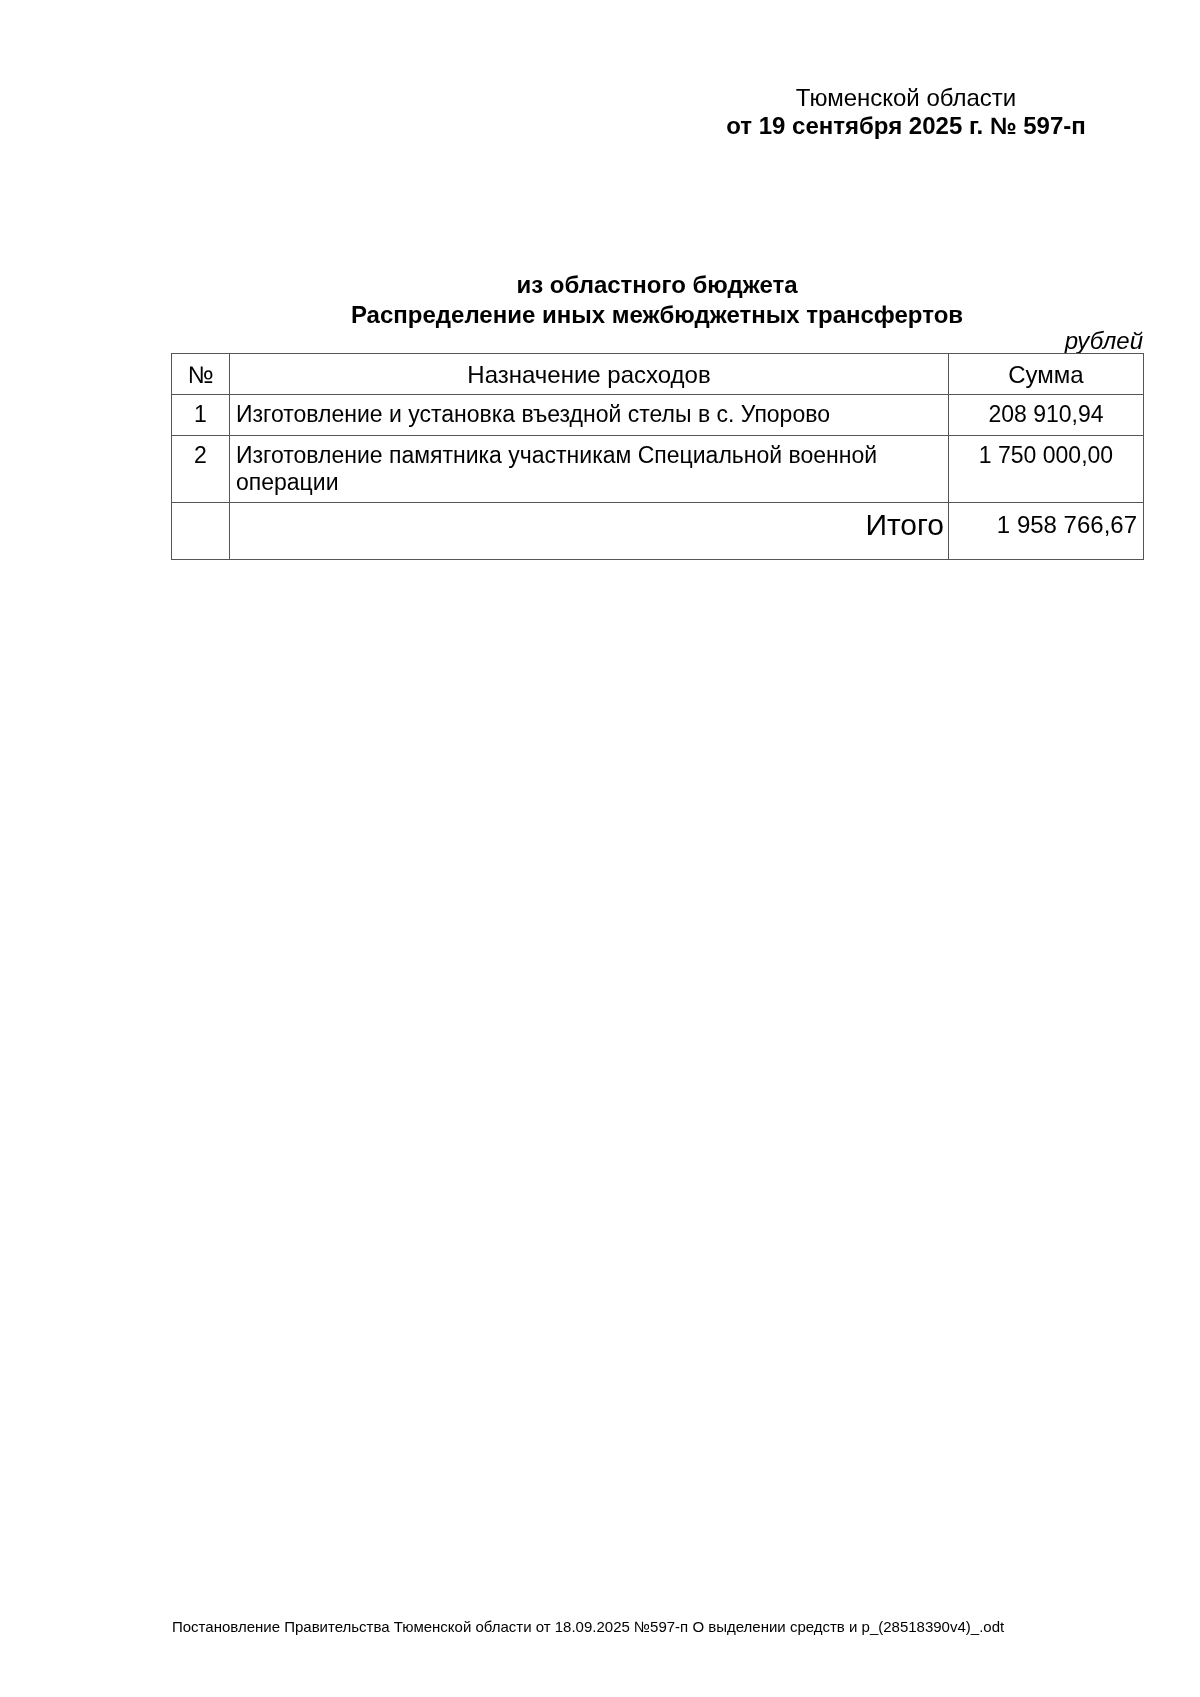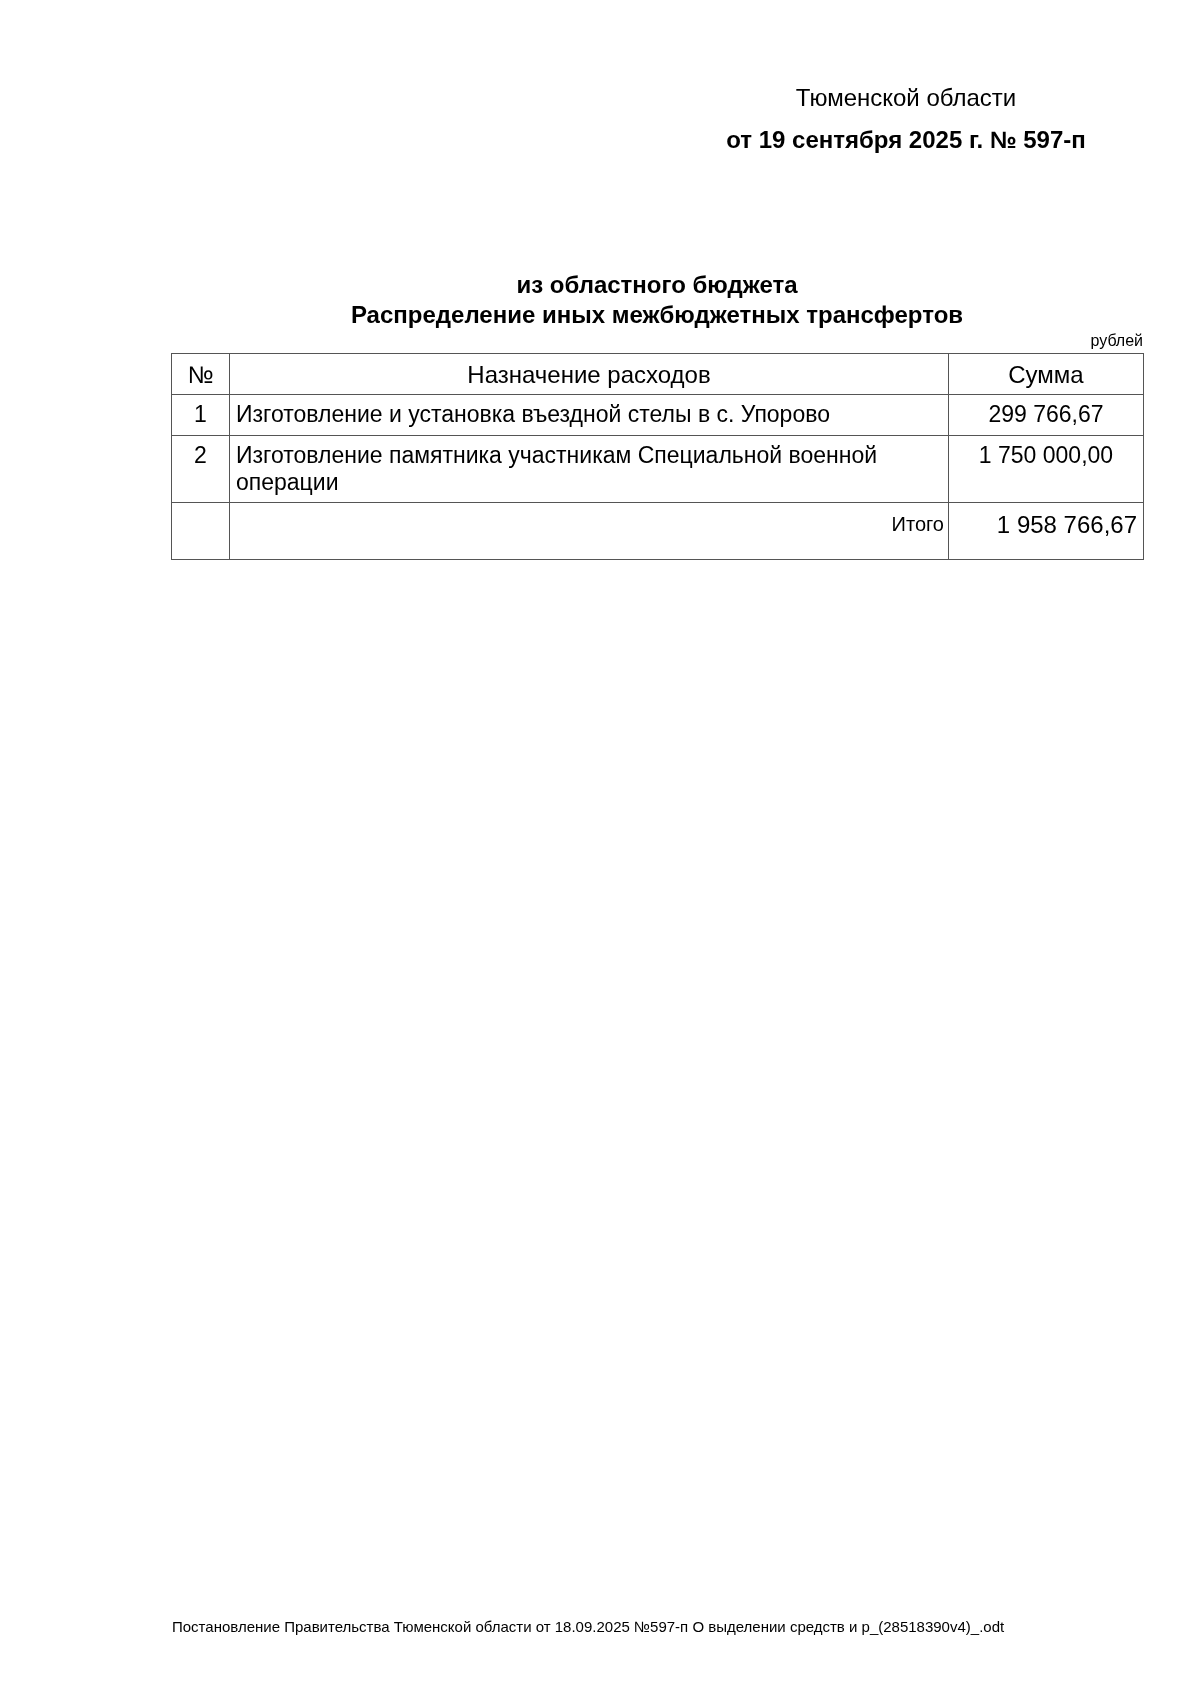--- a/index.html
+++ b/index.html
@@ -21,39 +21,39 @@
       top: 84px;
       width: 432px;
       text-align: center;
       font-size: 24px;
       line-height: 28px;
     }
     .header-block .line { display: block; }
     .header-block .appendix { margin-bottom: 12px; }
     .header-block .decree-date {
       font-weight: bold;
-      margin-top: 14px;
     }
     .title-block {
       position: absolute;
       left: 171px;
       top: 270px;
       width: 972px;
       text-align: center;
       font-size: 24px;
       line-height: 30px;
       font-weight: bold;
     }
     .title-block .line { display: block; }
     .units {
       position: absolute;
       top: 330px;
       right: 57px;
-      font-size: 16px;
+      font-size: 24px;
       line-height: 22px;
+      font-style: italic;
     }
     table.transfers {
       position: absolute;
       left: 171px;
       top: 353px;
       width: 973px;
       border-collapse: collapse;
       font-size: 23px;
       line-height: 27px;
     }
@@ -67,21 +67,21 @@
       height: 40px;
       vertical-align: middle;
       font-size: 24px;
     }
     .col-num { width: 45px; text-align: center; }
     .col-purpose { width: 706px; text-align: left; }
     .col-sum { text-align: center; margin-left: 20px; }
     tr.row-1 td { height: 34px; padding-top: 6px; }
     tr.row-2 td { height: 60px; padding-top: 6px; }
     tr.row-total td { height: 48px; padding-top: 8px; }
-    tr.row-total td.total-label { text-align: right; padding-right: 4px; font-size: 20px; }
+    tr.row-total td.total-label { text-align: right; padding-right: 4px; font-size: 30px; }
     tr.row-total td.total-sum { font-size: 24px; text-align: right; padding-left: 20px; }
     th.col-purpose { text-align: center; }
     .footer {
       position: absolute;
       left: 172px;
       top: 1617px;
       font-size: 15px;
       line-height: 20px;
       white-space: nowrap;
     }
@@ -106,21 +106,21 @@
     <tr>
       <th class="col-num">№</th>
       <th class="col-purpose">Назначение расходов</th>
       <th class="col-sum">Сумма</th>
     </tr>
   </thead>
   <tbody>
     <tr class="row-1">
       <td class="col-num">1</td>
       <td class="col-purpose">Изготовление и установка въездной стелы в с. Упорово</td>
-      <td class="col-sum">299 766,67</td>
+      <td class="col-sum">208 910,94</td>
     </tr>
     <tr class="row-2">
       <td class="col-num">2</td>
       <td class="col-purpose">Изготовление памятника участникам Специальной военной операции</td>
       <td class="col-sum">1 750 000,00</td>
     </tr>
     <tr class="row-total">
       <td class="col-num"></td>
       <td class="col-purpose total-label">Итого</td>
       <td class="col-sum total-sum">1 958 766,67</td>

